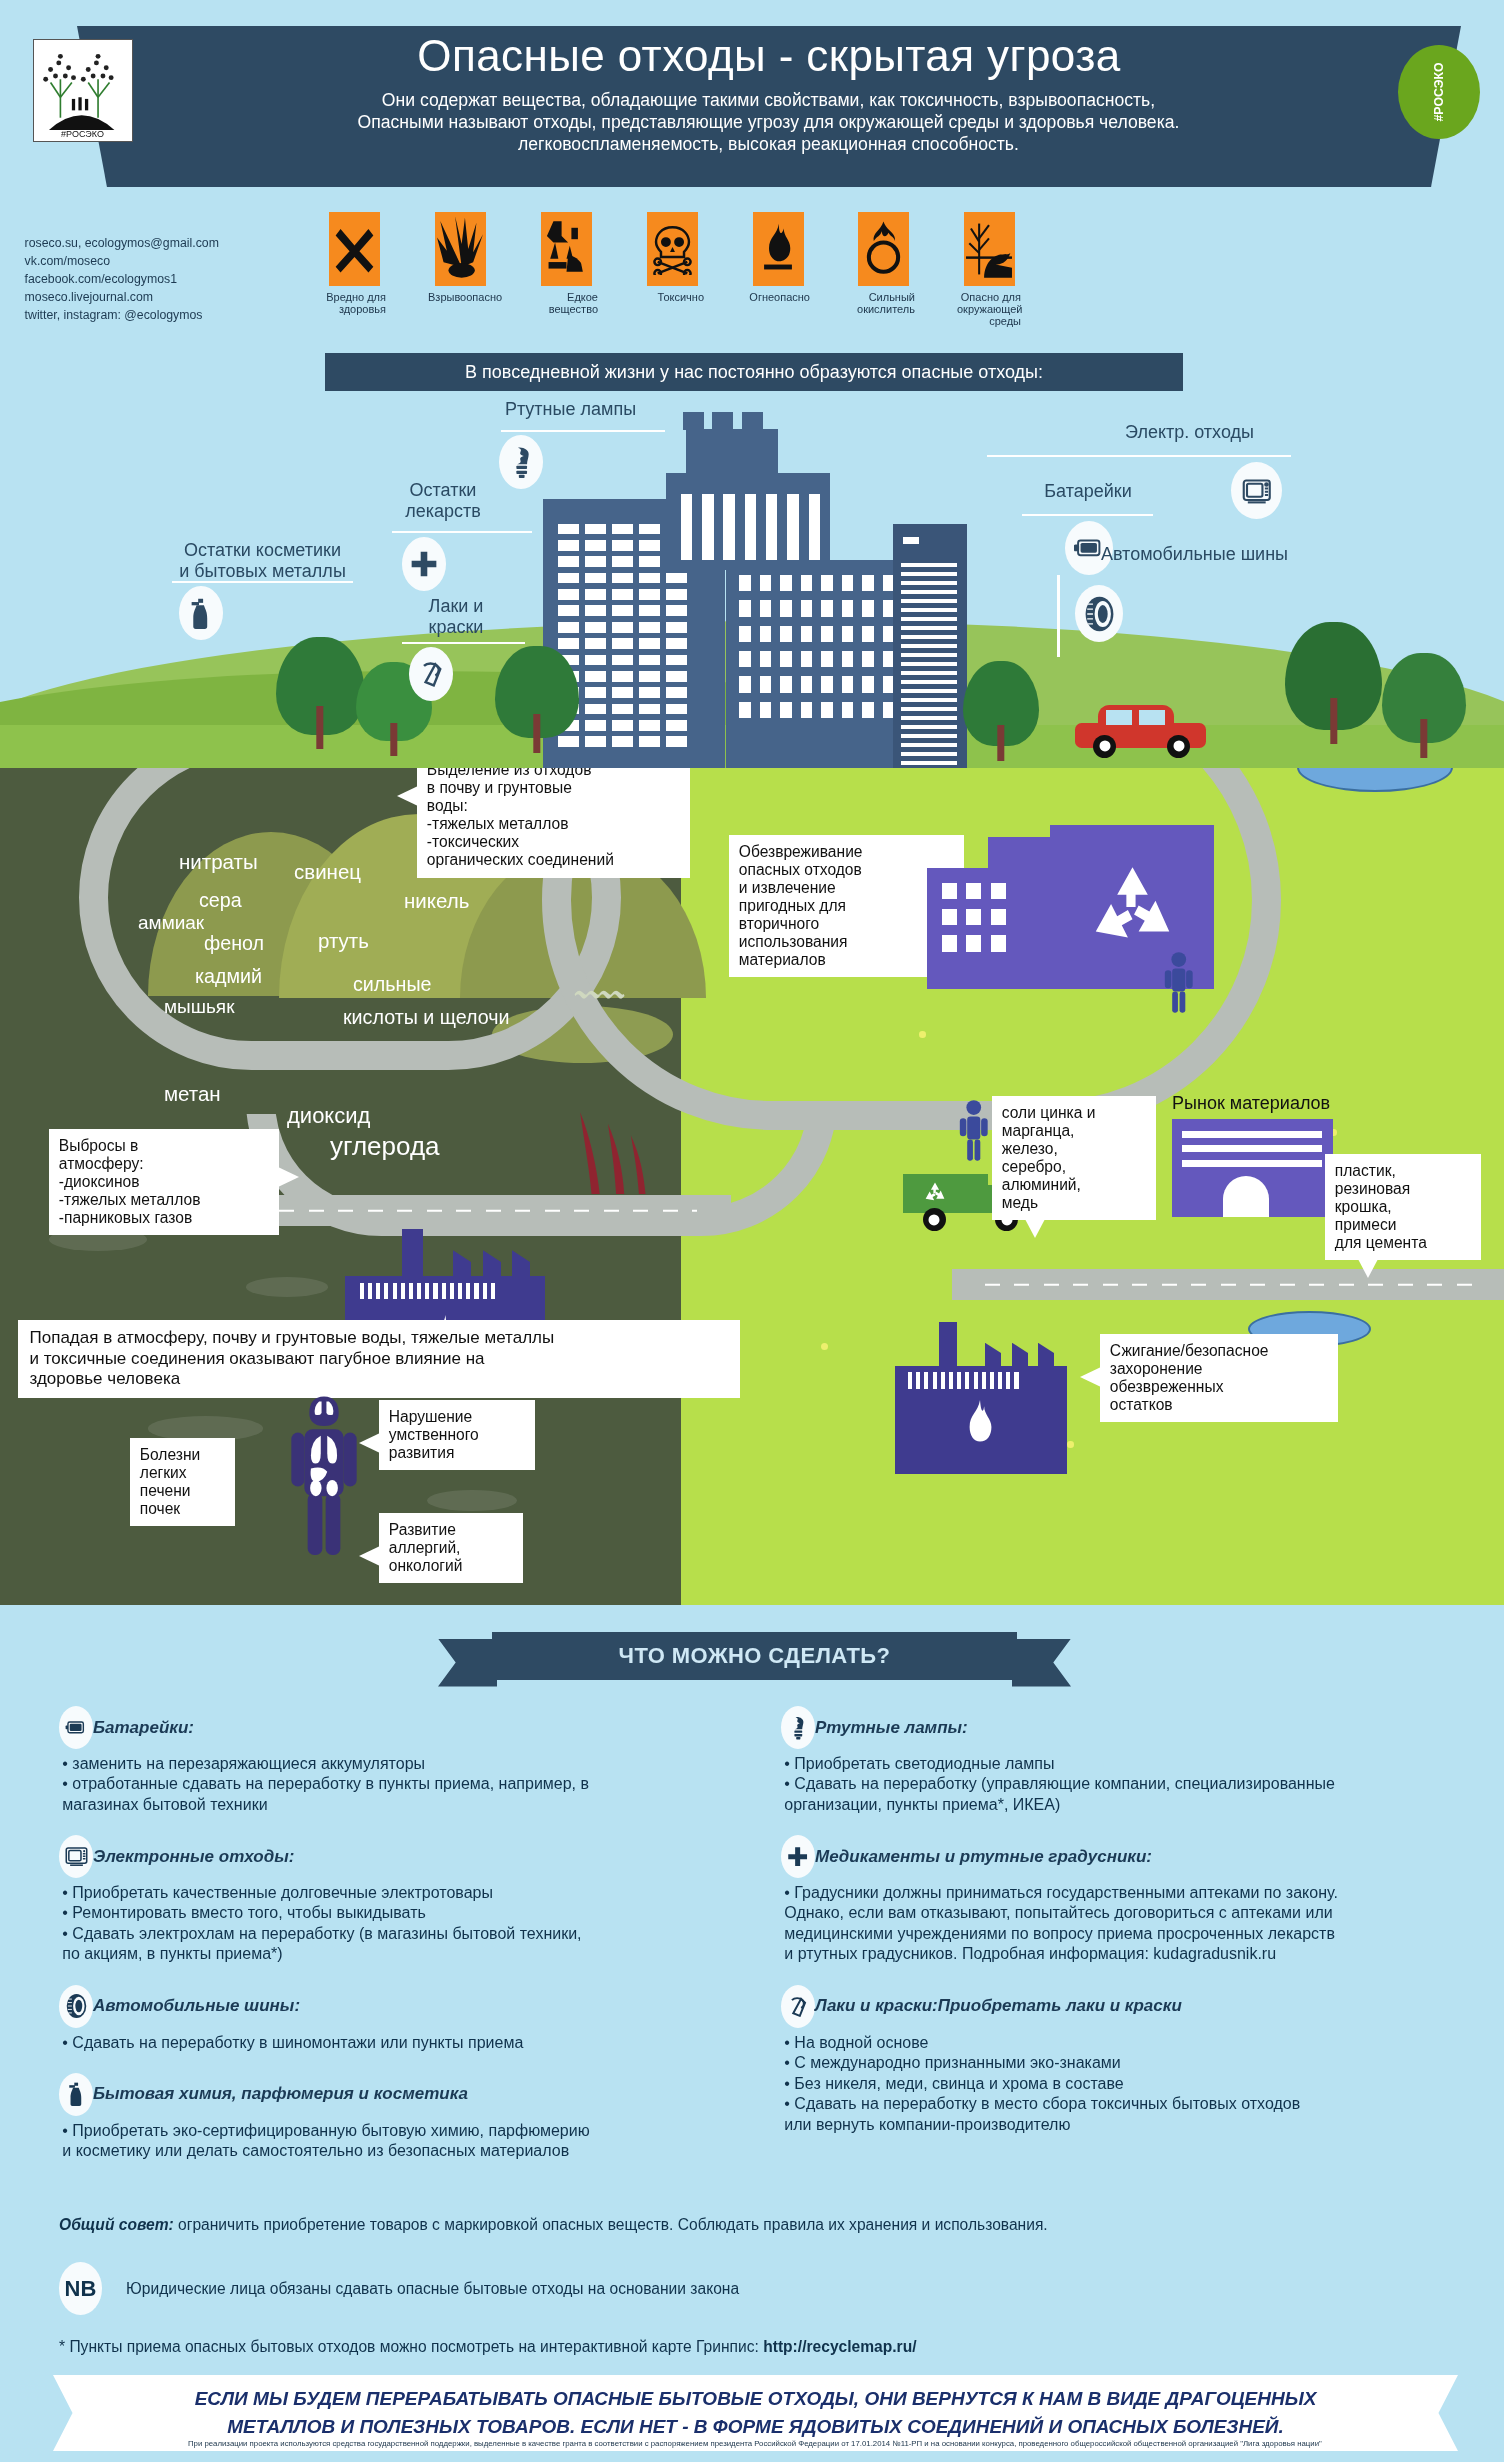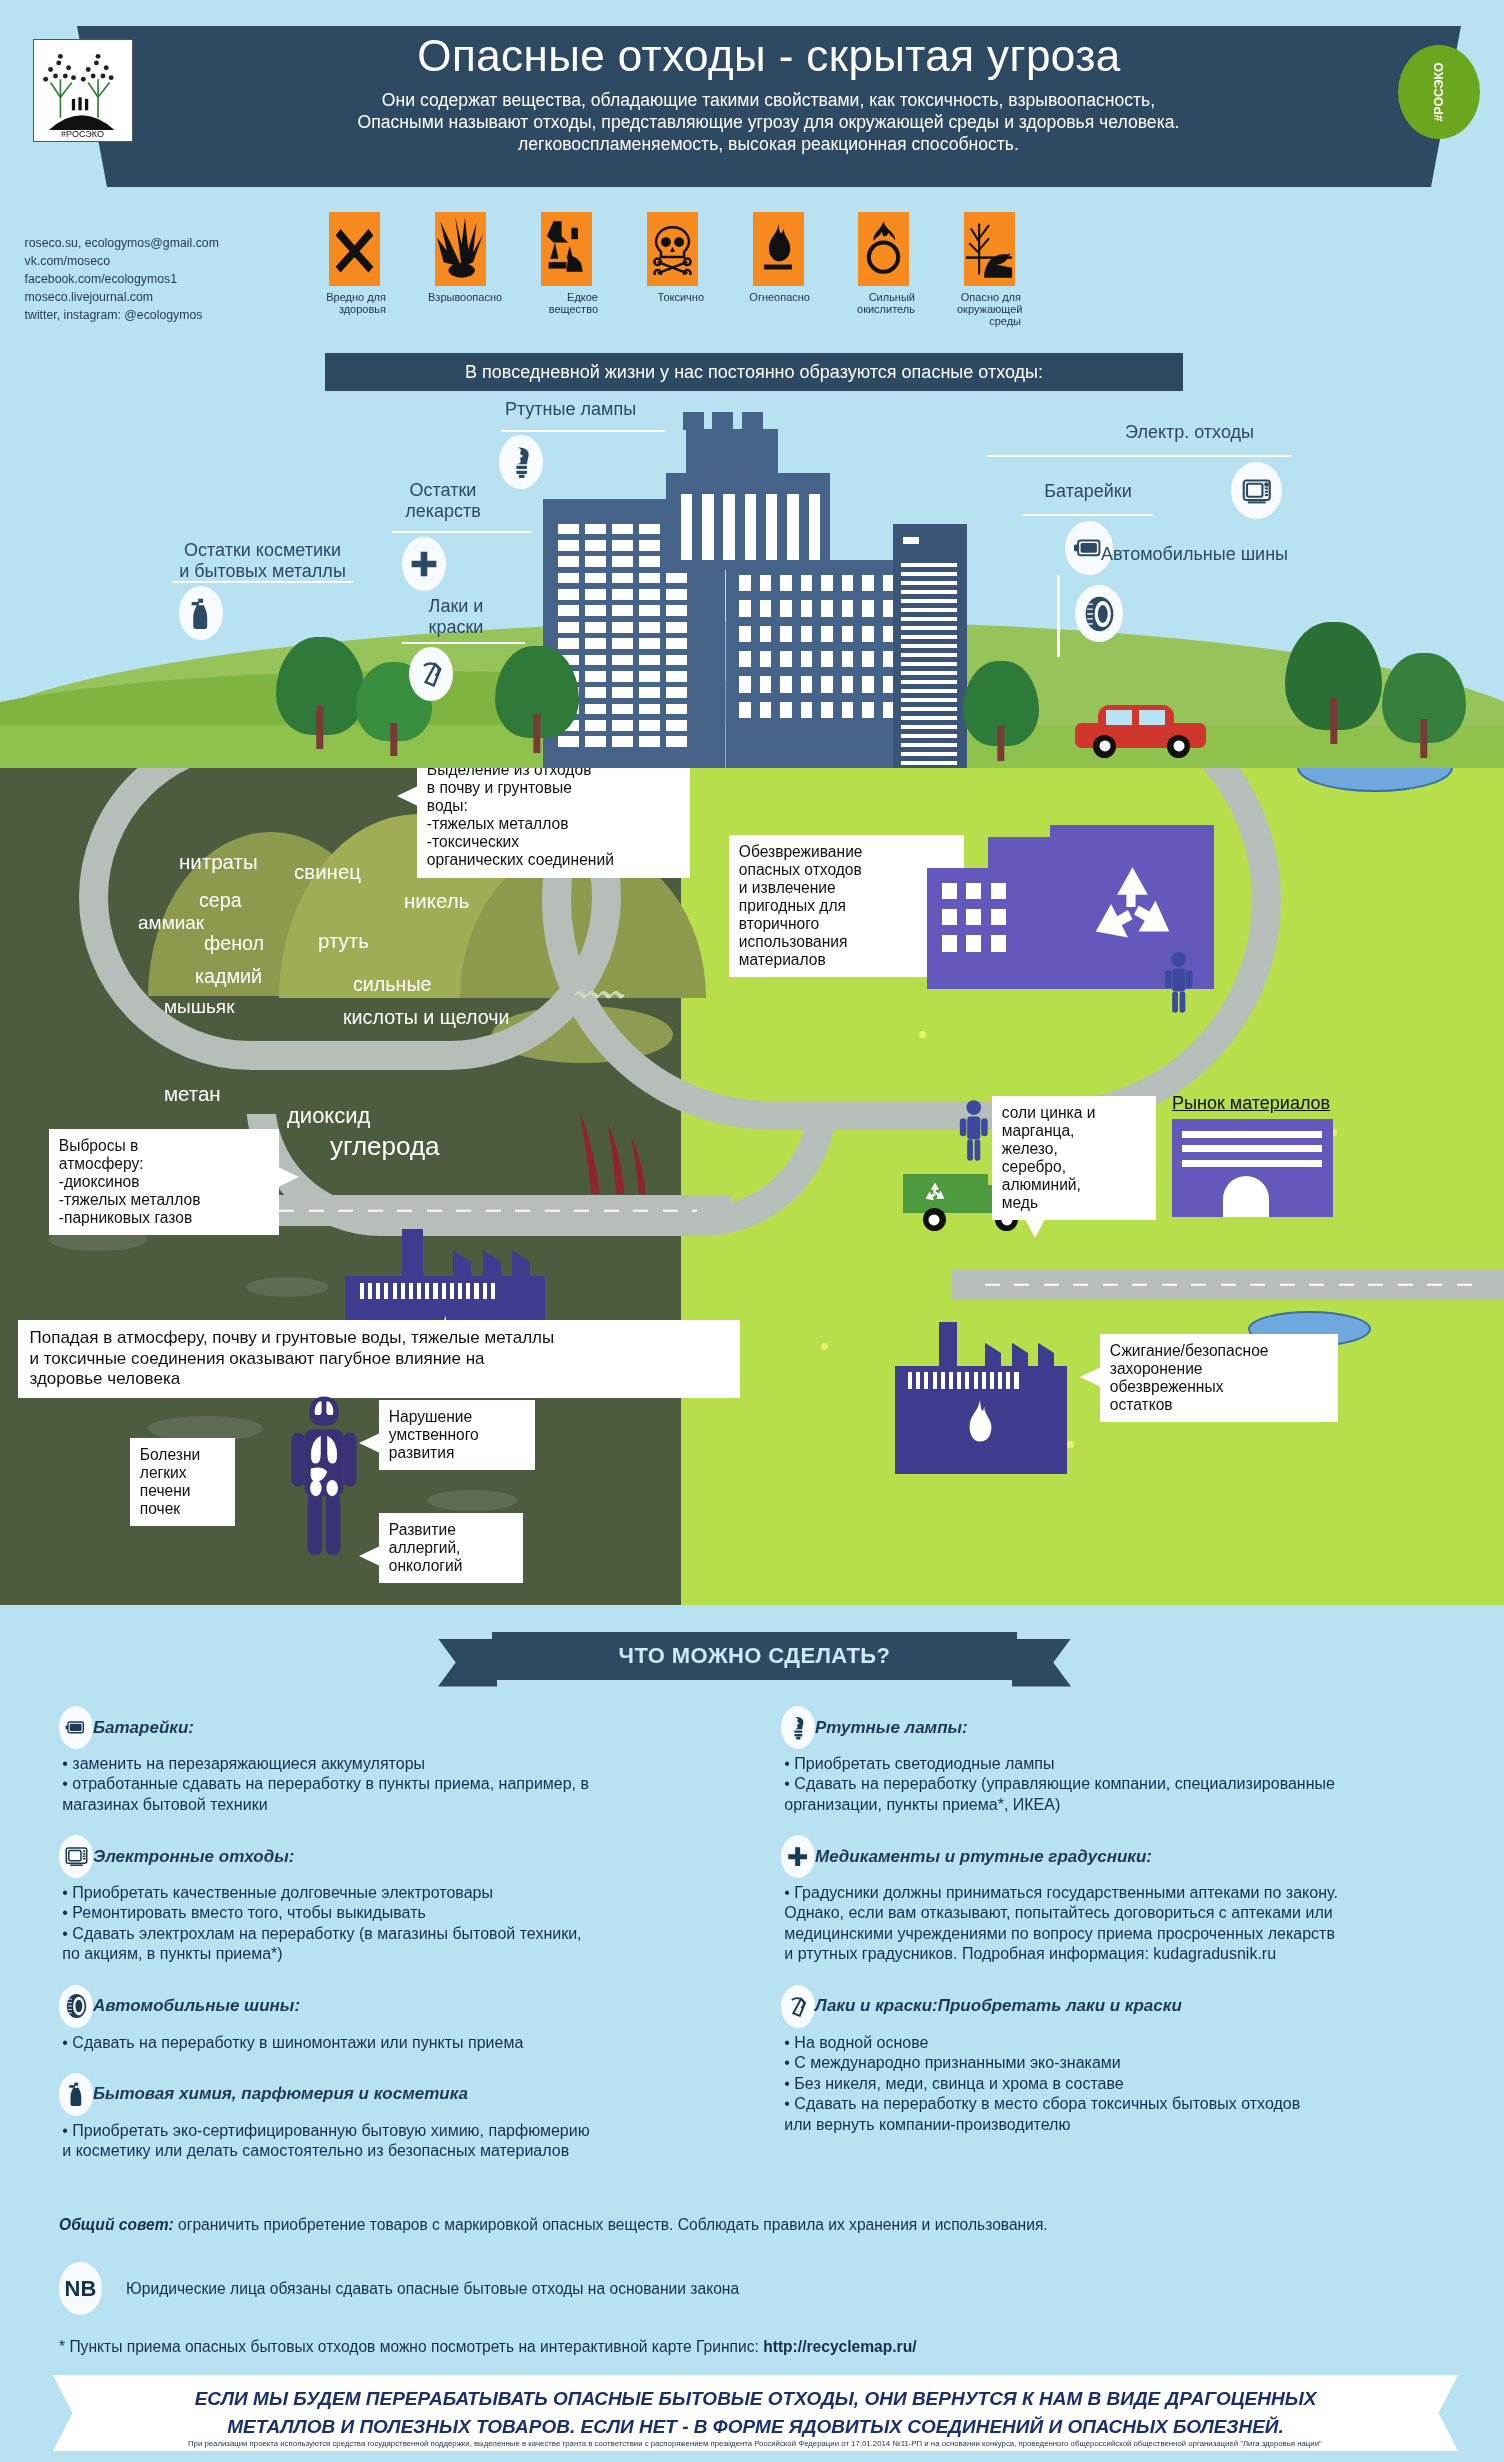--- a/index.html
+++ b/index.html
@@ -835,28 +835,33 @@
 -тяжелых металлов
 -парниковых газов</div>
 
     <div class="box tail-b" style="left:992px; top:328px; width:164px; white-space:pre-line;">соли цинка и
 марганца,
 железо,
 серебро,
 алюминий,
 медь</div>
 
-    <div class="callout-lbl" style="left:1172px; top:325px; width:213px; color:#111; font-size:18px; text-align:left;text-decoration:underline;">Рынок материалов</div>
+    <div class="callout-lbl" style="left:1172px; top:325px; width:213px; color:#111; font-size:18px; text-align:left;">Рынок материалов</div>
     <div style="position:absolute; left:1172px; top:351px; width:161px; height:98px; background:#6458bd;">
       <div style="position:absolute; left:9.8px; top:11.5px; width:140px; height:7.4px; background:#fff;"></div>
       <div style="position:absolute; left:9.8px; top:26px; width:140px; height:7.4px; background:#fff;"></div>
       <div style="position:absolute; left:9.8px; top:41px; width:140px; height:7.4px; background:#fff;"></div>
       <div style="position:absolute; left:51px; top:57px; width:46px; height:41px; background:#fff; border-radius:23px 23px 0 0;"></div>
     </div>
 
+    <div class="box tail-b" style="left:1325px; top:386px; width:156px; white-space:pre-line;">пластик,
+резиновая
+крошка,
+примеси
+для цемента</div>
 
     <div class="human" style="left:1164px; top:184px;">
       <svg width="29.5" height="61" viewBox="0 0 36 74">
           <g fill="#3b4a9c">
         <circle cx="18" cy="9" r="9"></circle>
             <rect x="10" y="20" width="16" height="28" rx="4"></rect>
         <rect x="1" y="22" width="8" height="22" rx="4"></rect>
             <rect x="27" y="22" width="8" height="22" rx="4"></rect>
         <rect x="10" y="48" width="7" height="26" rx="3"></rect>
             <rect x="19" y="48" width="7" height="26" rx="3"></rect>

